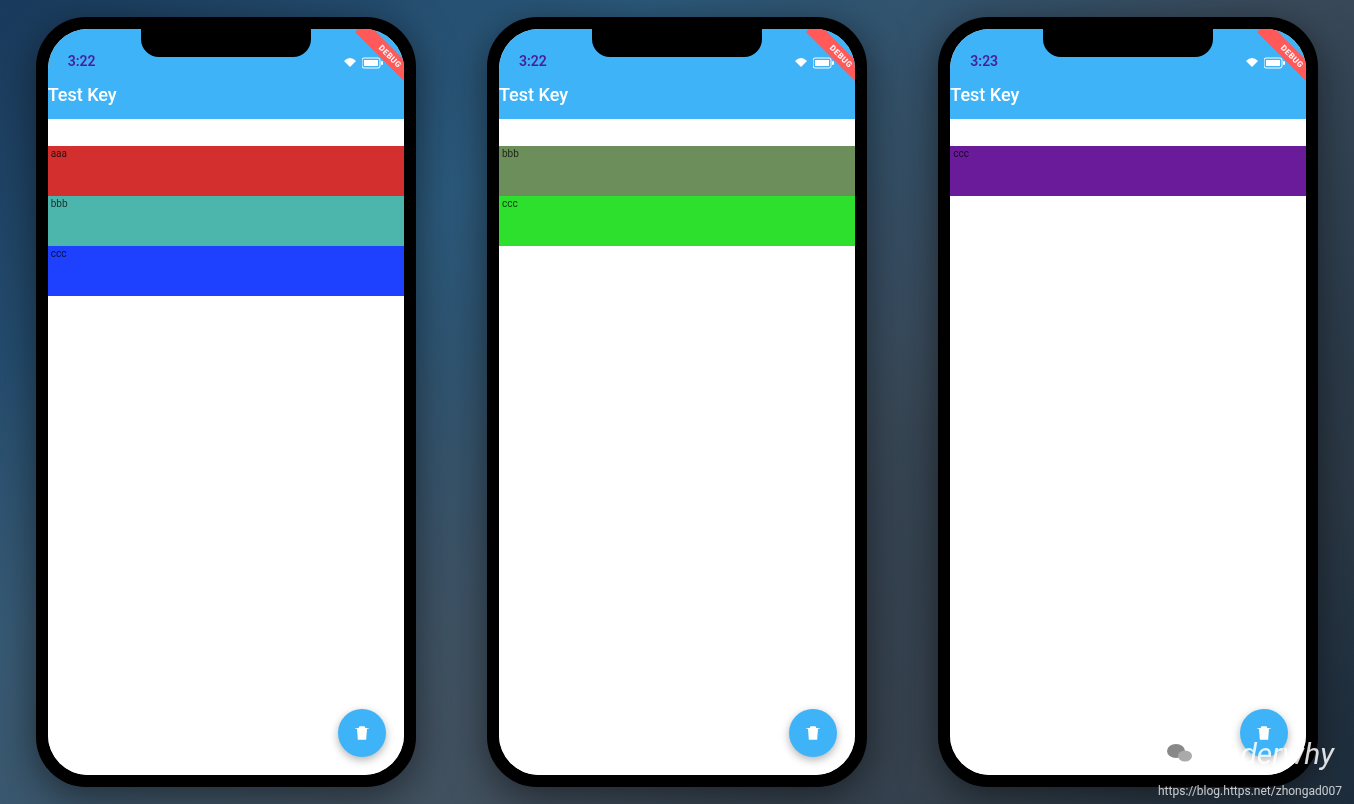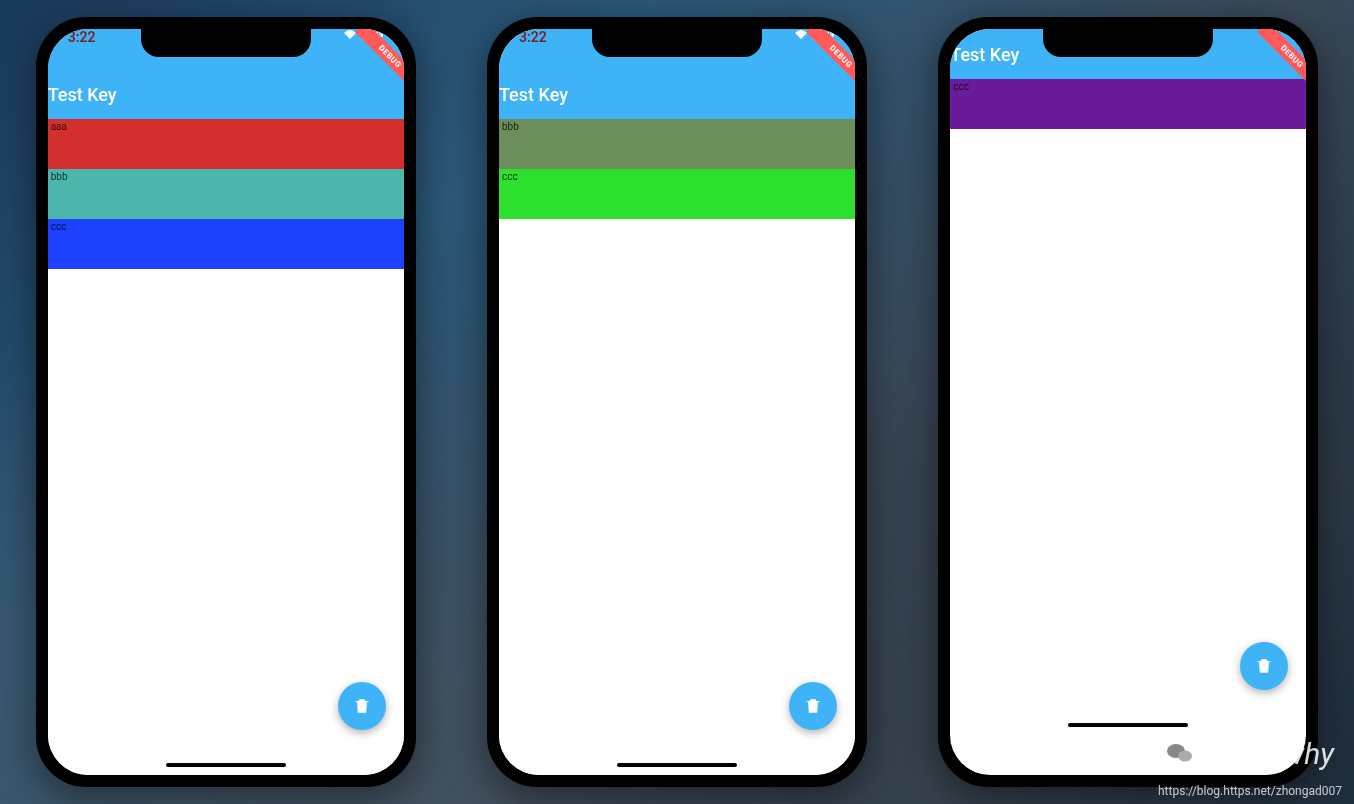--- a/index.html
+++ b/index.html
@@ -51,23 +51,23 @@
       background: #000;
       border-bottom-left-radius: 18px;
       border-bottom-right-radius: 18px;
       z-index: 10;
     }
     .status-bar {
       height: 40px;
       background: #3eb3f7;
       display: flex;
       justify-content: space-between;
-      align-items: flex-start;
+      align-items: flex-end;
       padding: 0 20px;
-      color: #7f1d1d;
+      color: #4c1d95;
       font-size: 14px;
       font-weight: 600;
     }
     .status-icons {
       display: flex;
       gap: 4px;
       align-items: center;
     }
     .app-bar {
       height: 50px;
@@ -88,20 +88,21 @@
       font-weight: bold;
       padding: 3px 28px;
       transform: rotate(45deg);
       z-index: 5;
       letter-spacing: 0.5px;
     }
     .content {
       background: #fff;
       height: calc(100% - 90px);
       position: relative;
+      margin-top: 27px;
     }
     .row {
       height: 50px;
       position: relative;
     }
     .row-label {
       position: absolute;
       top: 2px;
       left: 3px;
       font-size: 10px;
@@ -241,20 +242,33 @@
       </div>
       <div class="home-indicator"></div>
     </div>
   </div>
 </div>
 
 <div class="phone">
   <div class="screen">
     <div class="notch"></div>
     <div class="debug-banner">DEBUG</div>
+    <div class="status-bar">
+      <span>3:23</span>
+      <div class="status-icons">
+        <svg width="16" height="12" viewBox="0 0 16 12" fill="#fff">
+            <path d="M8 10 L6 8 Q8 6 10 8 Z M4 6 Q8 2 12 6 L10 8 Q8 6 6 8 Z M2 4 Q8 -2 14 4 L12 6 Q8 2 4 6 Z"></path>
+          </svg>
+        <svg width="22" height="12" viewBox="0 0 22 12" fill="#fff">
+            <rect x="0" y="1" width="18" height="10" rx="2" fill="none" stroke="#fff" stroke-width="1"></rect>
+            <rect x="2" y="3" width="14" height="6" fill="#fff"></rect>
+            <rect x="19" y="4" width="2" height="4" rx="1" fill="#fff"></rect>
+          </svg>
+      </div>
+    </div>
     <div class="app-bar">
       <span>Test Key</span>
     </div>
     <div class="content">
       <div class="row" style="background:#6a1b9a">
         <span class="row-label">ccc</span>
       </div>
       <div class="fab">
         <svg width="20" height="20" viewBox="0 0 24 24" fill="#fff">
             <path d="M6 7h12l-1 13H7L6 7zm3-3h6l1 2H8l1-2zM4 6h16v1H4z"></path>

